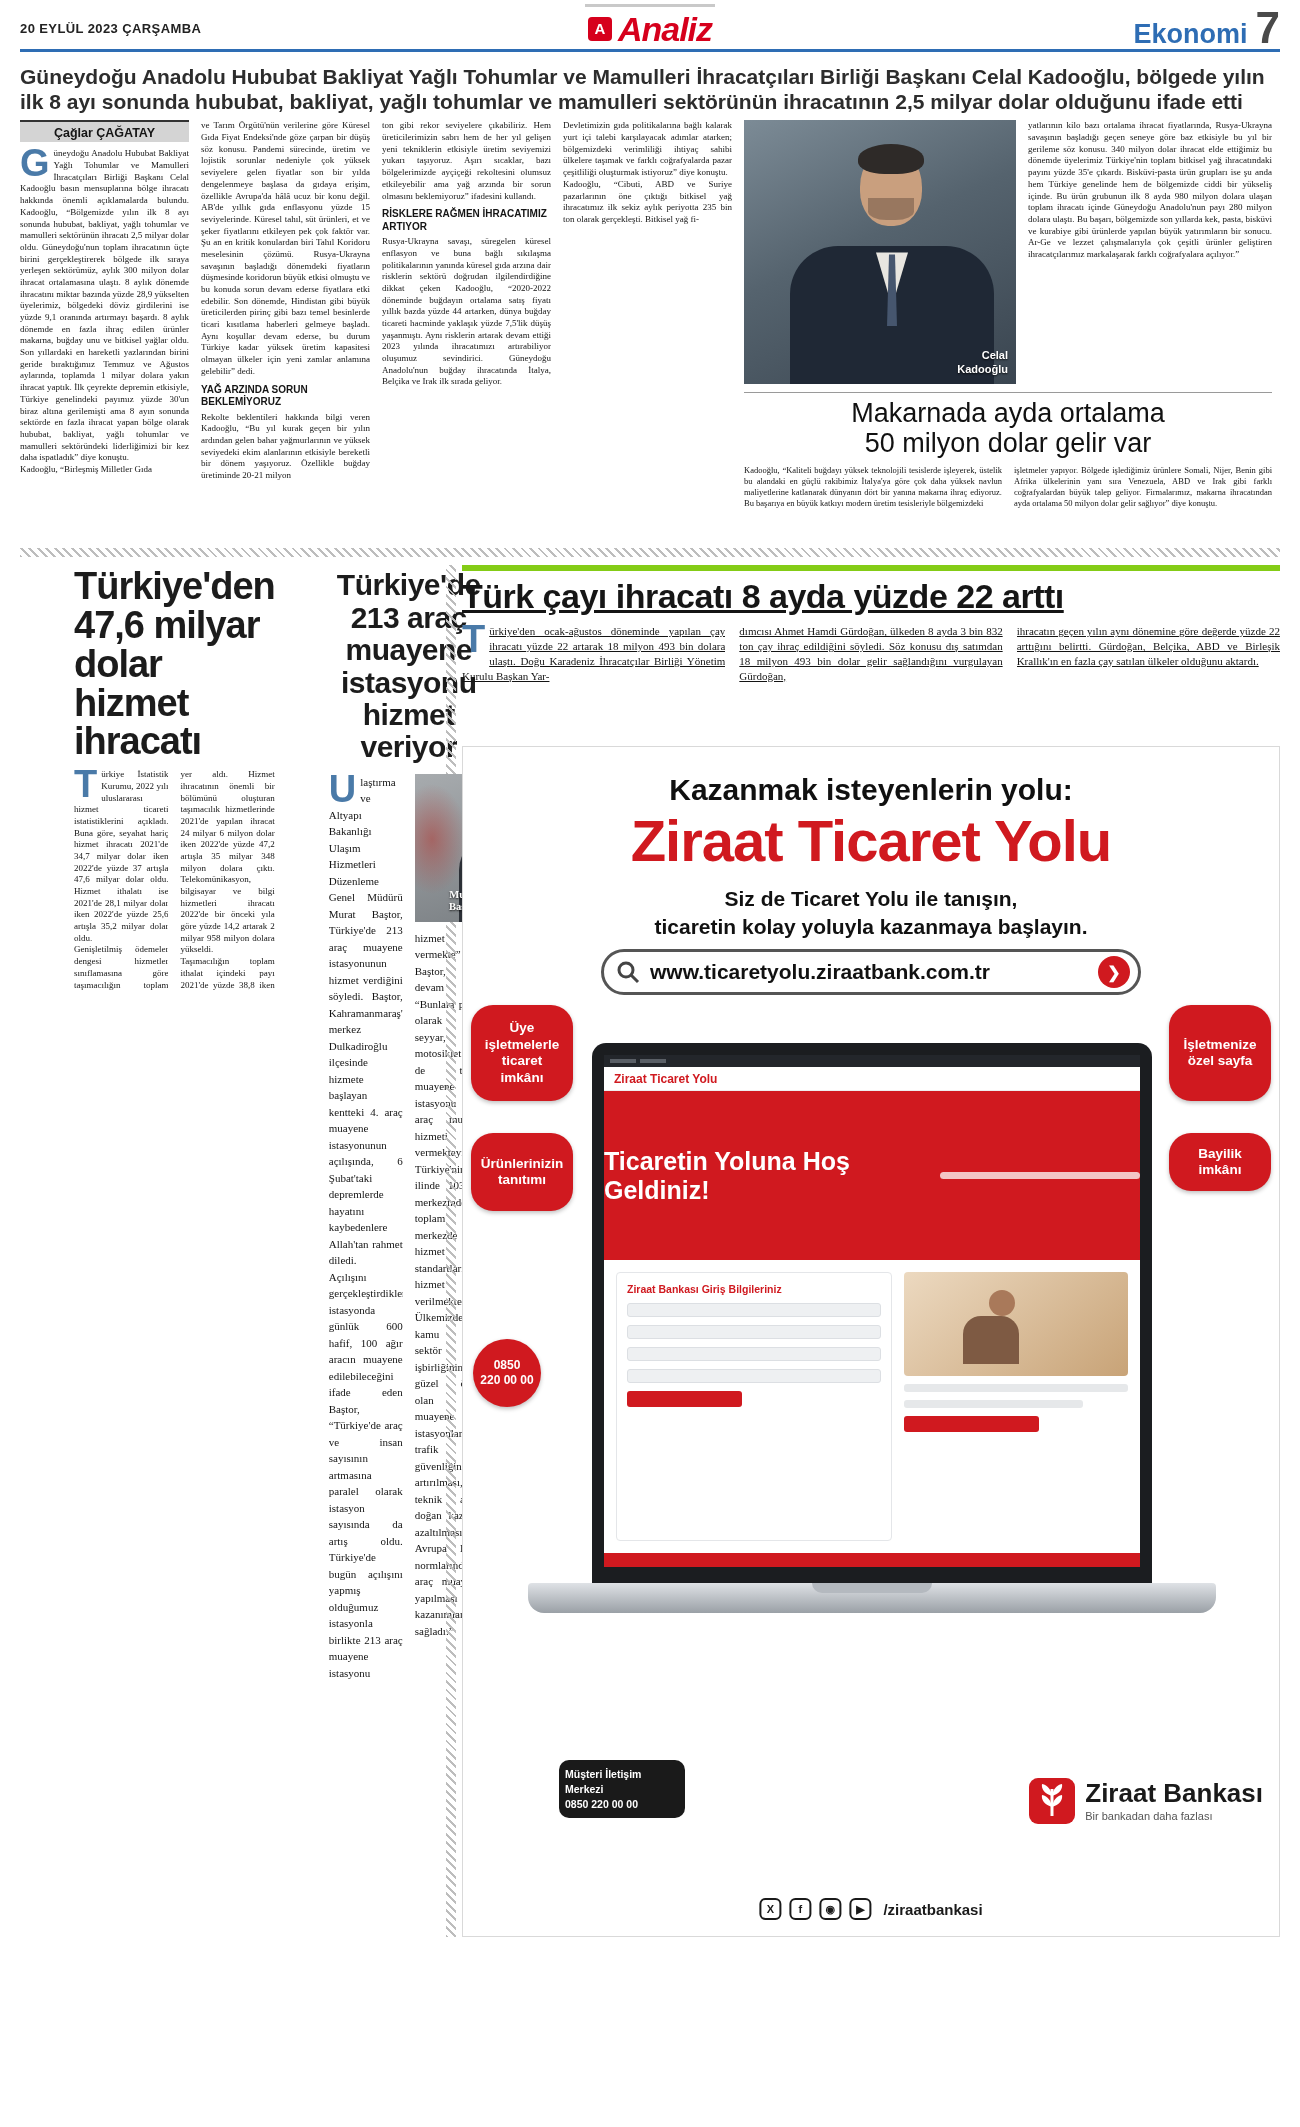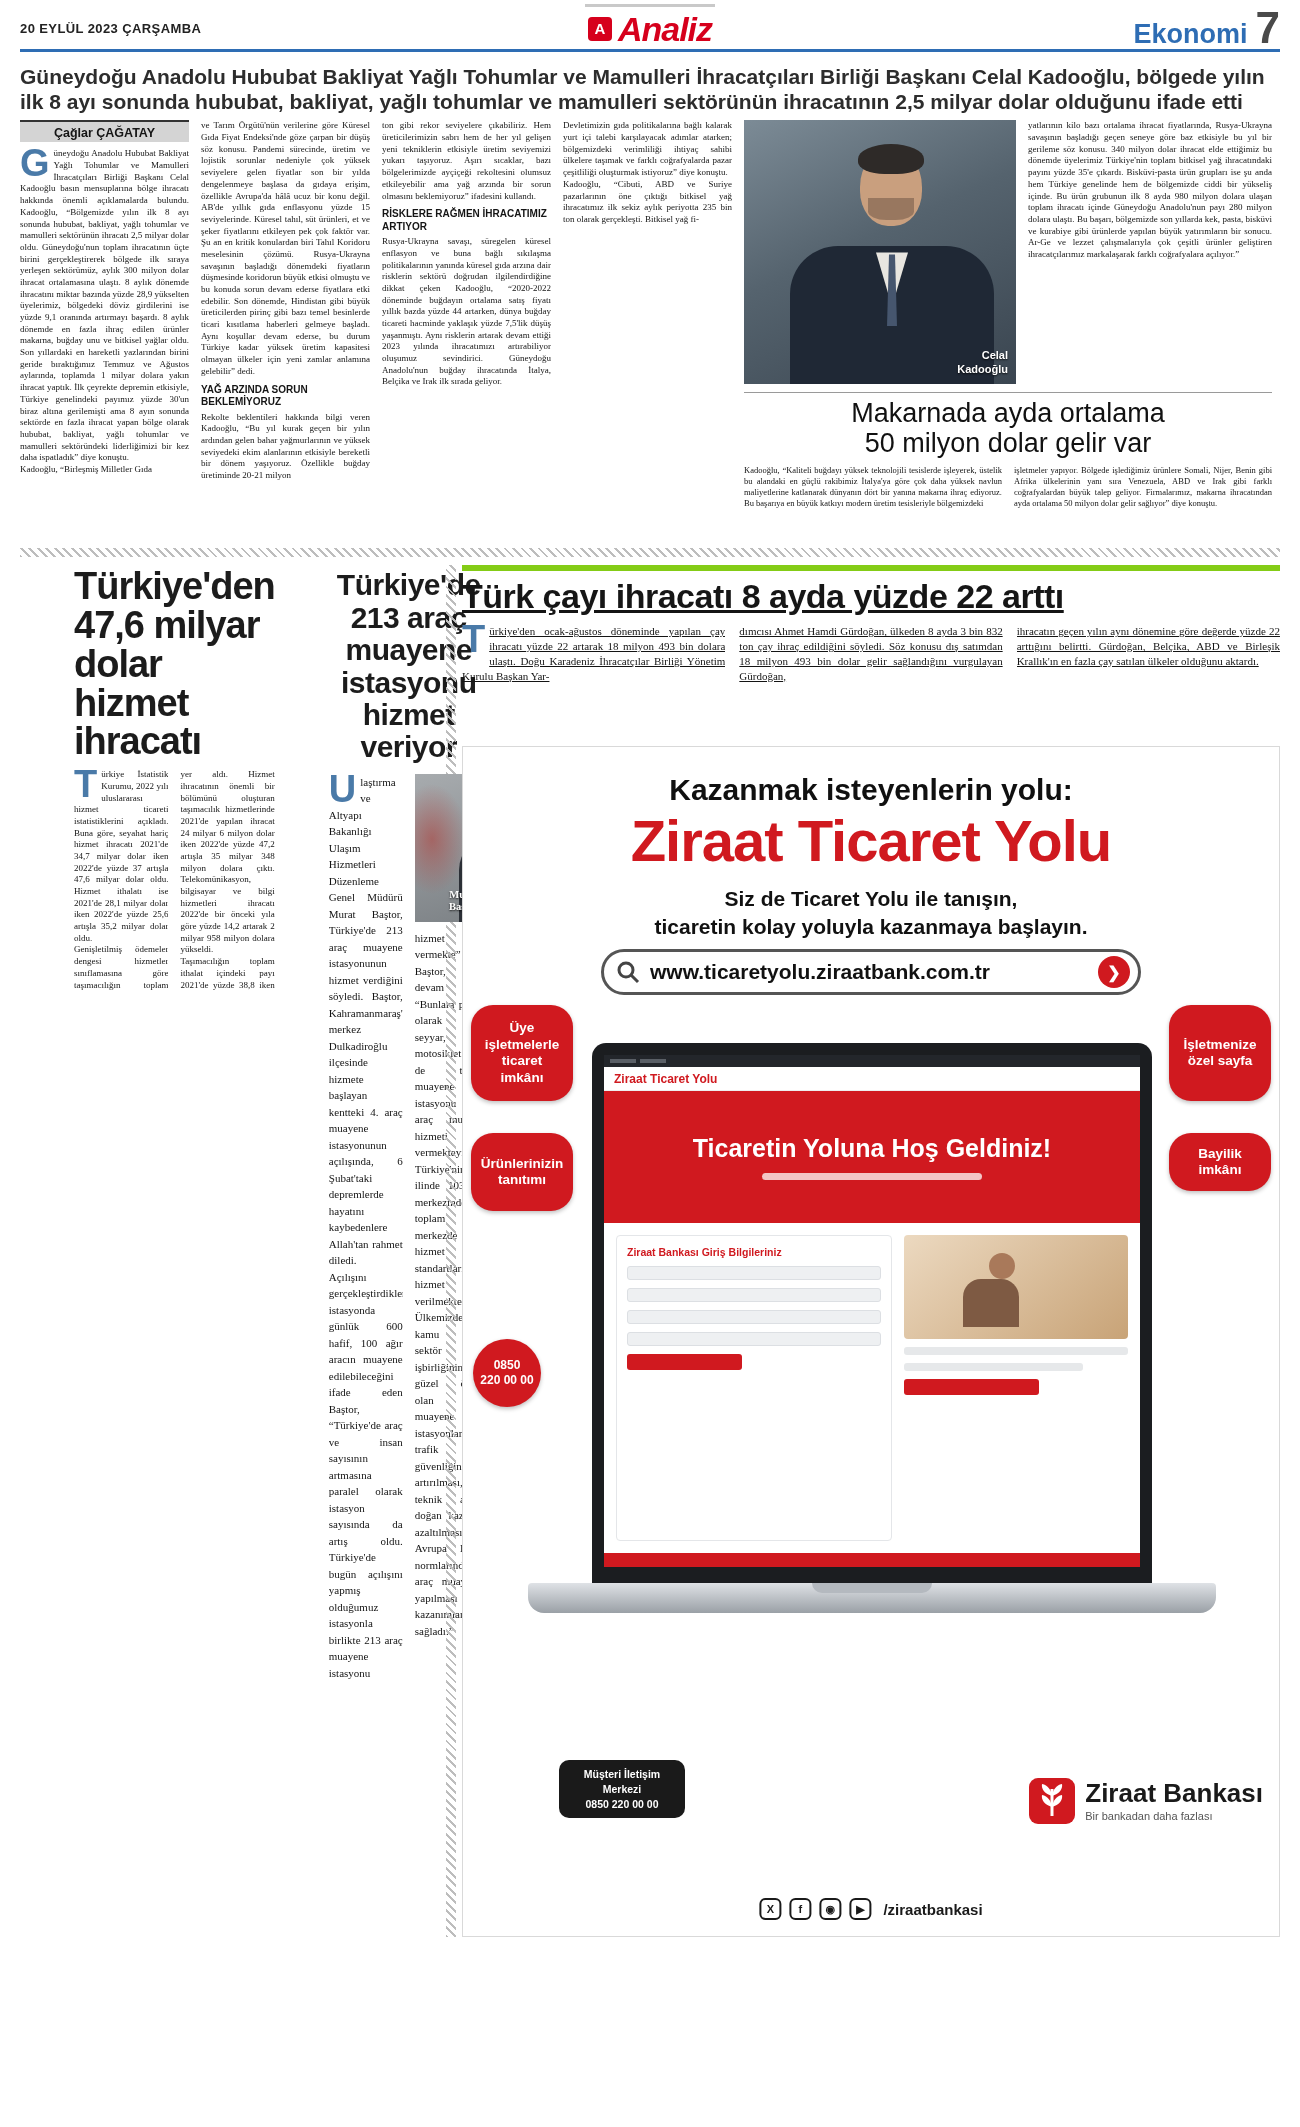--- a/index.html
+++ b/index.html
@@ -95,40 +95,40 @@
   .b1 { left:8px;  top:258px; height:96px; }
   .b2 { left:8px;  top:386px; height:78px; }
   .b3 { right:8px; top:258px; height:96px; }
   .b4 { right:8px; top:386px; height:58px; }
 
   .laptop-screen { position:absolute; left:129px; top:296px; width:560px; height:540px; background:#1b1d20; border-radius:14px 14px 0 0; padding:12px 12px 16px; }
   .screen-inner { background:#fff; height:100%; overflow:hidden; display:flex; flex-direction:column; }
   .scr-top { height:12px; background:#23262b; display:flex; align-items:center; gap:4px; padding:0 6px; }
   .scr-top i { display:block; width:26px; height:4px; background:#5a5f66; }
   .scr-logo { height:24px; display:flex; align-items:center; padding:0 10px; font-size:12px; font-weight:bold; color:#d0191f; border-bottom:1px solid #eee; }
-  .scr-banner { height:132px; background:#d0191f; color:#fff; display:flex; flex-direction:column; align-items:center; justify-content:center; gap:10px; }
+  .scr-banner { height:169px; background:#d0191f; color:#fff; display:flex; flex-direction:row; align-items:center; justify-content:center; gap:10px; }
   .scr-banner .t { font-size:25px; font-weight:bold; }
   .scr-banner .bar { width:220px; height:7px; background:rgba(255,255,255,.75); border-radius:4px; }
   .scr-body { flex:1; display:flex; gap:12px; padding:12px; }
   .scr-form { width:54%; border:1px solid #e4e6e9; border-radius:4px; padding:10px; }
   .scr-form .ft { font-size:10.5px; font-weight:bold; color:#d0191f; margin-bottom:8px; }
   .scr-form .inp { height:14px; background:#eef0f2; border:1px solid #dcdfe3; border-radius:3px; margin-bottom:8px; }
   .scr-form .fbtn { width:45%; height:16px; background:#d0191f; border-radius:3px; margin-top:4px; }
   .scr-side { flex:1; display:flex; flex-direction:column; gap:8px; }
   .scr-img { height:104px; background:linear-gradient(140deg,#ecd9c0,#c8a377); border-radius:4px; position:relative; overflow:hidden; }
   .scr-img::before { content:""; position:absolute; left:38%; top:18px; width:26px; height:26px; border-radius:50%; background:#a9795a; }
   .scr-img::after { content:""; position:absolute; left:26%; top:44px; width:56px; height:48px; border-radius:18px 18px 0 0; background:#7e5a43; }
   .scr-side .gbar { height:8px; background:#e6e8ea; border-radius:3px; }
   .scr-side .rbtn { height:16px; width:60%; background:#d0191f; border-radius:3px; }
   .scr-foot { height:14px; background:#d0191f; }
   .laptop-base { position:absolute; left:65px; top:836px; width:688px; height:30px; background:linear-gradient(#dfe2e6,#9aa0a6); border-radius:4px 4px 16px 16px; }
   .laptop-base::before { content:""; position:absolute; left:50%; transform:translateX(-50%); top:0; width:120px; height:10px; background:#b4b9bf; border-radius:0 0 10px 10px; }
 
   .ad-badge { position:absolute; left:10px; top:592px; width:68px; height:68px; border-radius:50%; background:#d0191f; color:#fff; display:flex; flex-direction:column; align-items:center; justify-content:center; font-weight:bold; font-size:12px; line-height:1.3; box-shadow:0 2px 4px rgba(0,0,0,.25); }
-  .ad-contact { position:absolute; left:96px; bottom:118px; width:126px; background:#1a1a1a; color:#fff; border-radius:10px; text-align:center; font-size:10.5px; font-weight:bold; line-height:1.4; padding:7px 6px; }
+  .ad-contact { position:absolute; left:96px; bottom:118px; width:126px; background:#1a1a1a; color:#fff; border-radius:10px; font-size:10.5px; font-weight:bold; line-height:1.4; padding:7px 6px; }
   .ad-brand { position:absolute; right:16px; bottom:112px; display:flex; align-items:center; gap:10px; }
   .brand-text .n { font-size:26px; font-weight:bold; color:#1a1a1a; line-height:1; }
   .brand-text .s { font-size:11px; color:#555; margin-top:4px; }
   .ad-social { position:absolute; left:50%; transform:translateX(-50%); bottom:16px; display:flex; align-items:center; gap:8px; }
   .soc { width:22px; height:22px; border:2px solid #1a1a1a; border-radius:6px; color:#1a1a1a; font-size:11px; font-weight:bold; display:flex; align-items:center; justify-content:center; }
   .soc-handle { font-size:15px; font-weight:bold; color:#1a1a1a; margin-left:4px; }
 </style>
 </head>
 <body>
 

